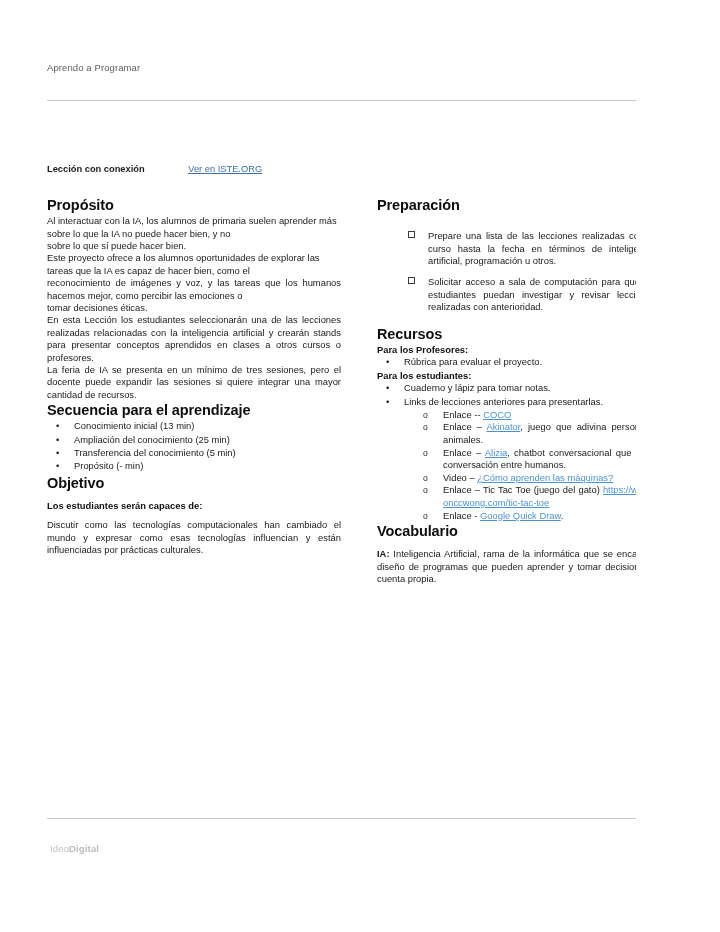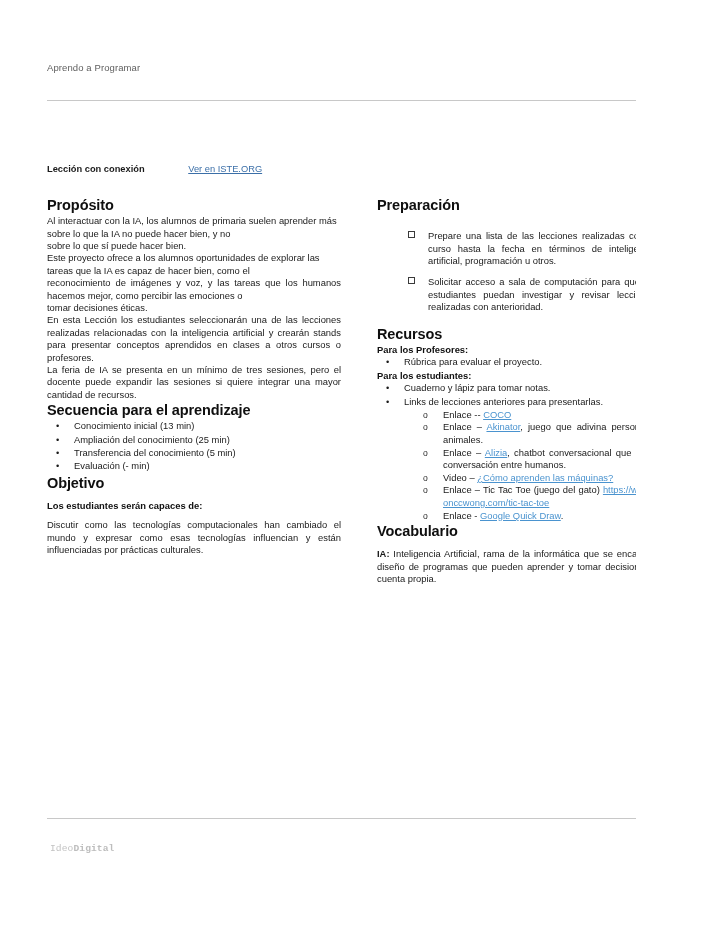--- a/index.html
+++ b/index.html
@@ -196,21 +196,20 @@
     height: 1px;
     background: #c8c8c8;
   }
   .footer-logo {
     position: absolute;
     left: 50px;
     top: 843px;
     font-size: 9.6px;
     color: #c3c3c3;
     letter-spacing: 0.1px;
-    font-family: Liberation Mono, monospace;
   }
   .footer-logo b { font-weight: bold; color: #bdbdbd; }
   .footer-page {
     position: absolute;
     left: 560px;
     top: 843px;
     width: 99px;
     text-align: right;
     font-size: 9.6px;
     font-weight: bold;
@@ -242,21 +241,21 @@
     <p class="body flow">reconocimiento de imágenes y voz, y las tareas que los humanos hacemos mejor, como percibir las emociones o</p>
     <p class="body nojust">tomar decisiones éticas.</p>
     <p class="body flow">En esta Lección los estudiantes seleccionarán una de las lecciones realizadas relacionadas con la inteligencia artificial y crearán stands para presentar conceptos aprendidos en clases a otros cursos o profesores.</p>
     <p class="body flow">La feria de IA se presenta en un mínimo de tres sesiones, pero el docente puede expandir las sesiones si quiere integrar una mayor cantidad de recursos.</p>
 
     <h2 class="sec sec-gap">Secuencia para el aprendizaje</h2>
     <ul class="bul">
       <li><span class="mk">•</span><span>Conocimiento inicial (13 min)</span></li>
       <li><span class="mk">•</span><span>Ampliación del conocimiento (25 min)</span></li>
       <li><span class="mk">•</span><span>Transferencia del conocimiento (5 min)</span></li>
-      <li><span class="mk">•</span><span>Evaluación (- min)</span></li>
+      <li><span class="mk">•</span><span>Propósito (- min)</span></li>
     </ul>
 
     <h2 class="sec sec-gap">Objetivo</h2>
     <div class="spacer-sm"></div>
     <p class="strongline">Los estudiantes serán capaces de:</p>
     <div class="spacer-sm"></div>
     <p class="body flow">Discutir como las tecnologías computacionales han cambiado el mundo y expresar como esas tecnologías influencian y están influenciadas por prácticas culturales.</p>
   </div>
 
   <div class="col col-right">

